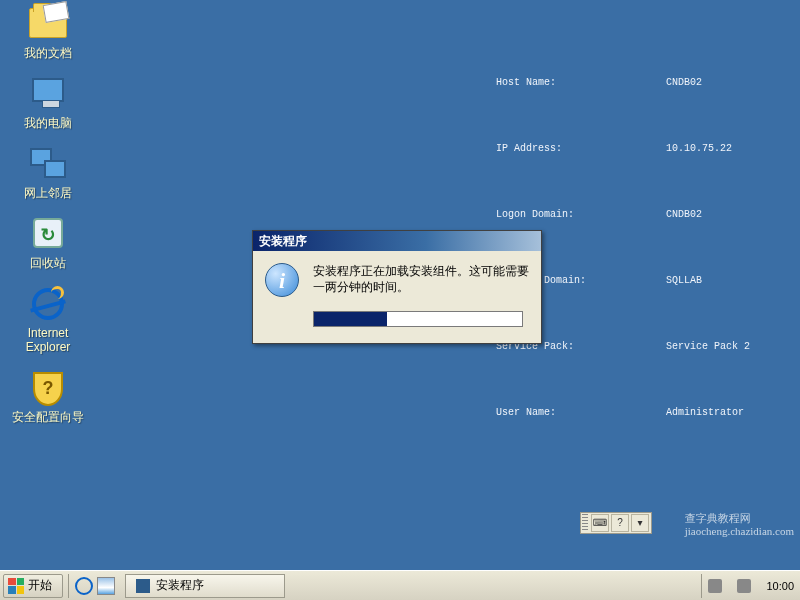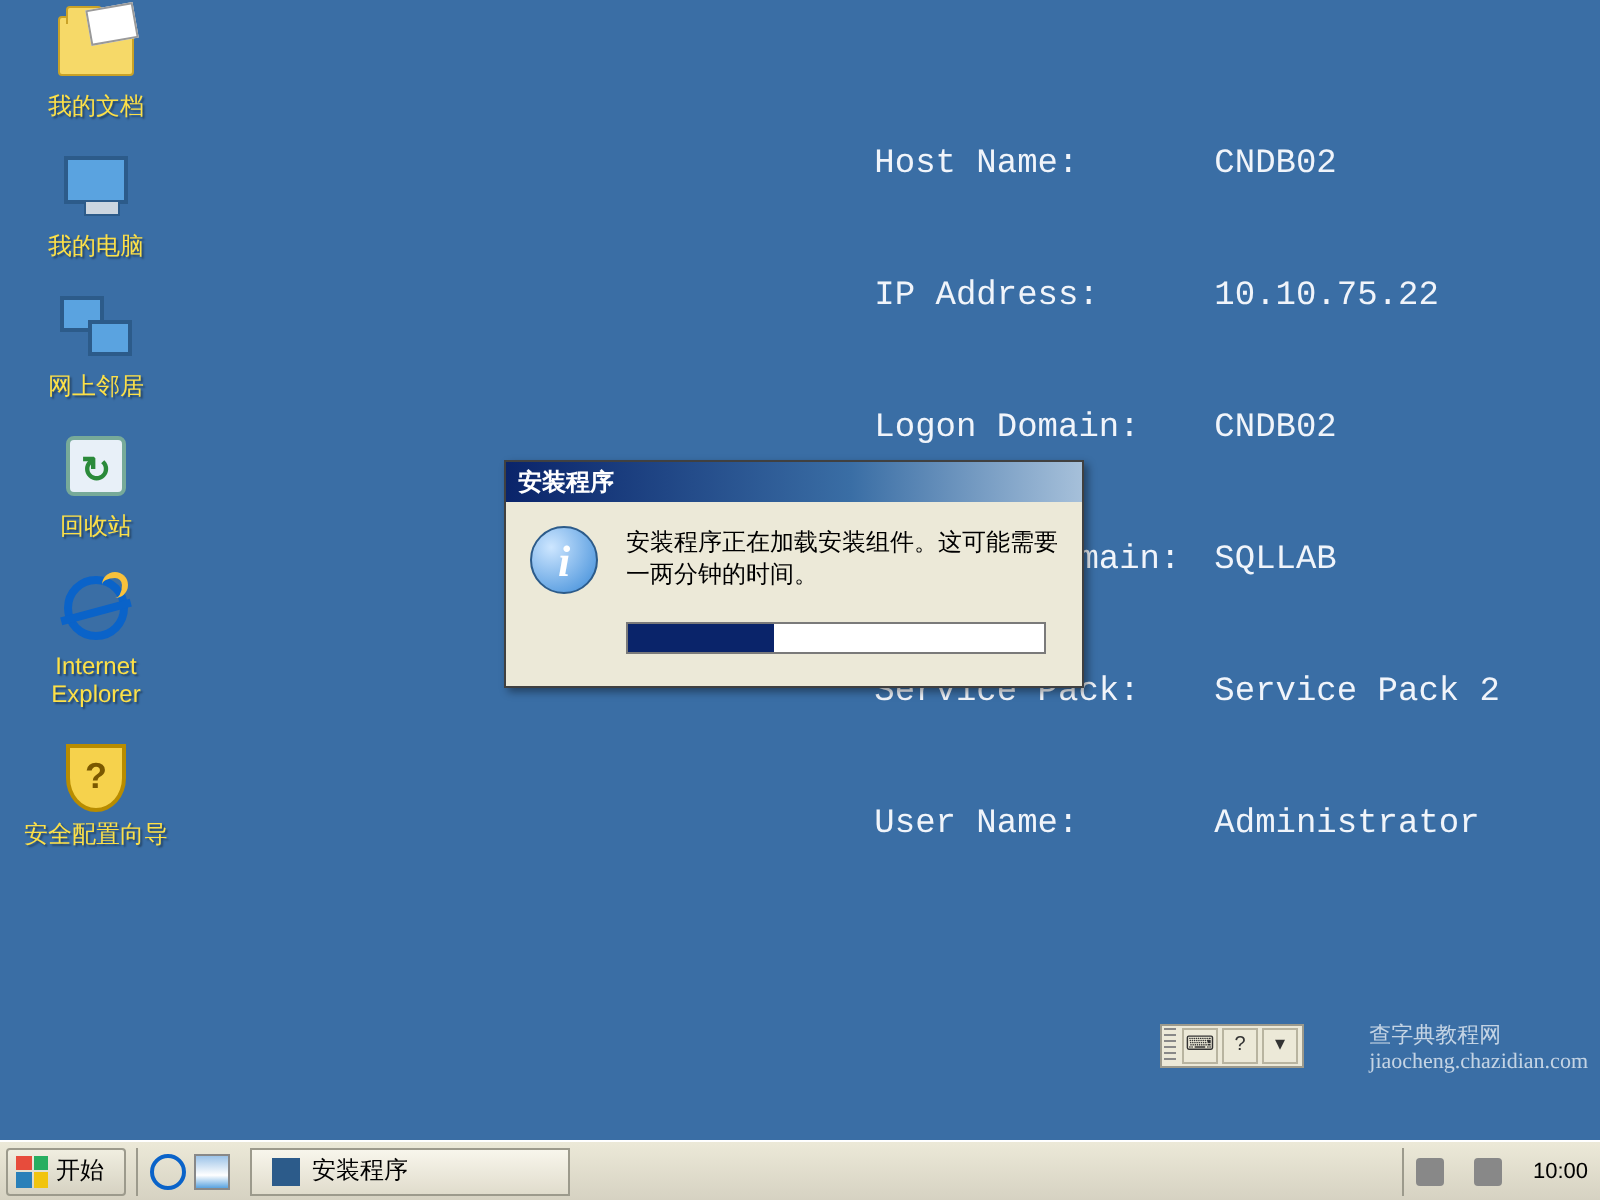--- a/index.html
+++ b/index.html
@@ -7,21 +7,21 @@
   width: 800px; height: 600px; overflow: hidden;
   background: #3a6ea5;
   font-family: "SimSun", "Tahoma", sans-serif;
   font-size: 12px; color: #fff;
   position: relative;
 }
 .desktop { width: 100%; height: 570px; position: relative; }
 .desktop-icons { position: absolute; left: 8px; top: 6px; width: 80px; }
 .dicon { width: 80px; text-align: center; margin-bottom: 18px; cursor: pointer; }
 .dicon .ico { width: 40px; height: 36px; margin: 0 auto 2px; position: relative; }
-.dicon .lbl { color: #fde047; font-size: 12px; line-height: 14px; text-shadow: 1px 1px 1px rgba(0,0,0,.4); word-break: keep-all; }
+.dicon .lbl { color: #fef9c3; font-size: 12px; line-height: 14px; text-shadow: 1px 1px 1px rgba(0,0,0,.4); word-break: keep-all; }
 
 .ico-folder {
   width: 38px; height: 30px; background: #f6d968; border: 1px solid #c9a227; border-radius: 2px;
   position: relative; margin: 2px auto 0;
 }
 .ico-folder::before {
   content: ""; position: absolute; left: 3px; top: -6px; width: 16px; height: 8px;
   background: #f6d968; border: 1px solid #c9a227; border-bottom: none; border-radius: 2px 2px 0 0;
 }
 .ico-folder::after {
@@ -63,21 +63,21 @@
 }
 
 .ico-sec {
   width: 30px; height: 34px; background: #f6d24c; border: 2px solid #b88c00; border-radius: 0 0 50% 50%; margin: 0 auto; position: relative;
 }
 .ico-sec::after { content: "?"; position: absolute; left: 0; right: 0; top: 4px; color: #7a5800; font-weight: bold; font-size: 18px; text-align: center; }
 
 .sysinfo {
   position: absolute; right: 50px; top: 28px;
   color: #f0f4fa;
-  font-family: "Courier New", monospace; font-size: 17px; line-height: 22px;
+  font-family: "Courier New", monospace; font-size: 10px; line-height: 22px;
   white-space: pre;
 }
 .sysinfo .k { display: inline-block; width: 170px; }
 
 
 .dialog {
   position: absolute; left: 252px; top: 230px; width: 290px;
   border: 1px solid #404040;
   box-shadow: 2px 2px 4px rgba(0,0,0,.4);
   font-family: "SimSun", Tahoma;

